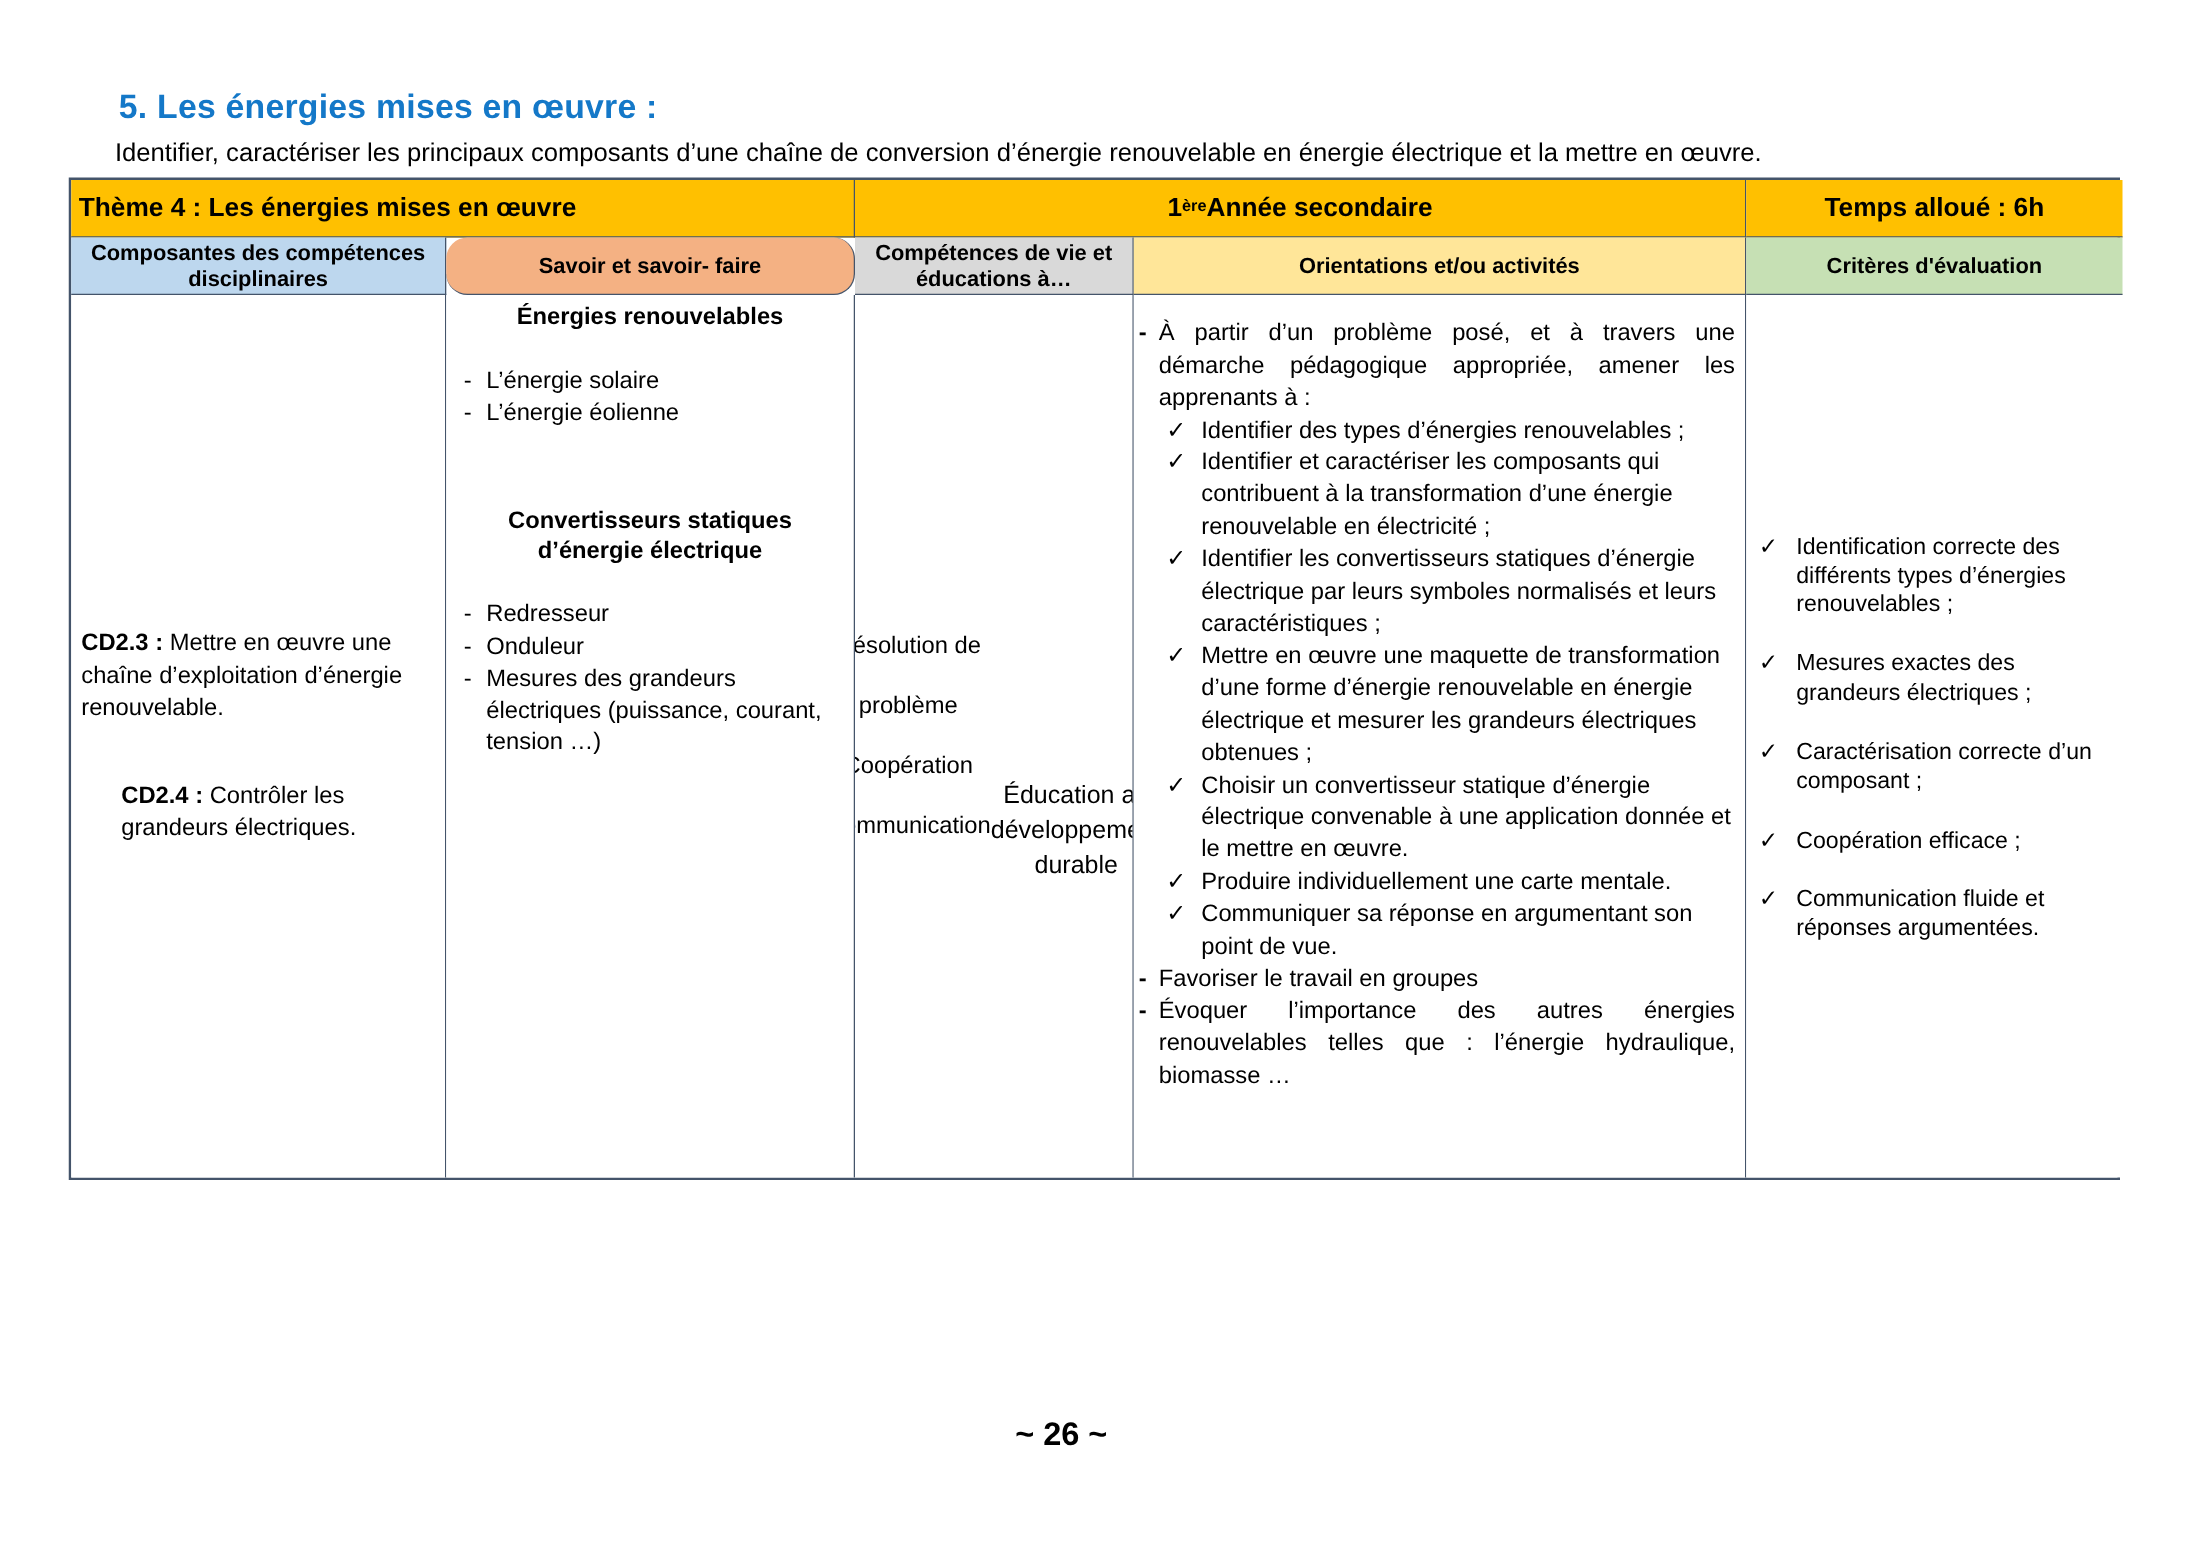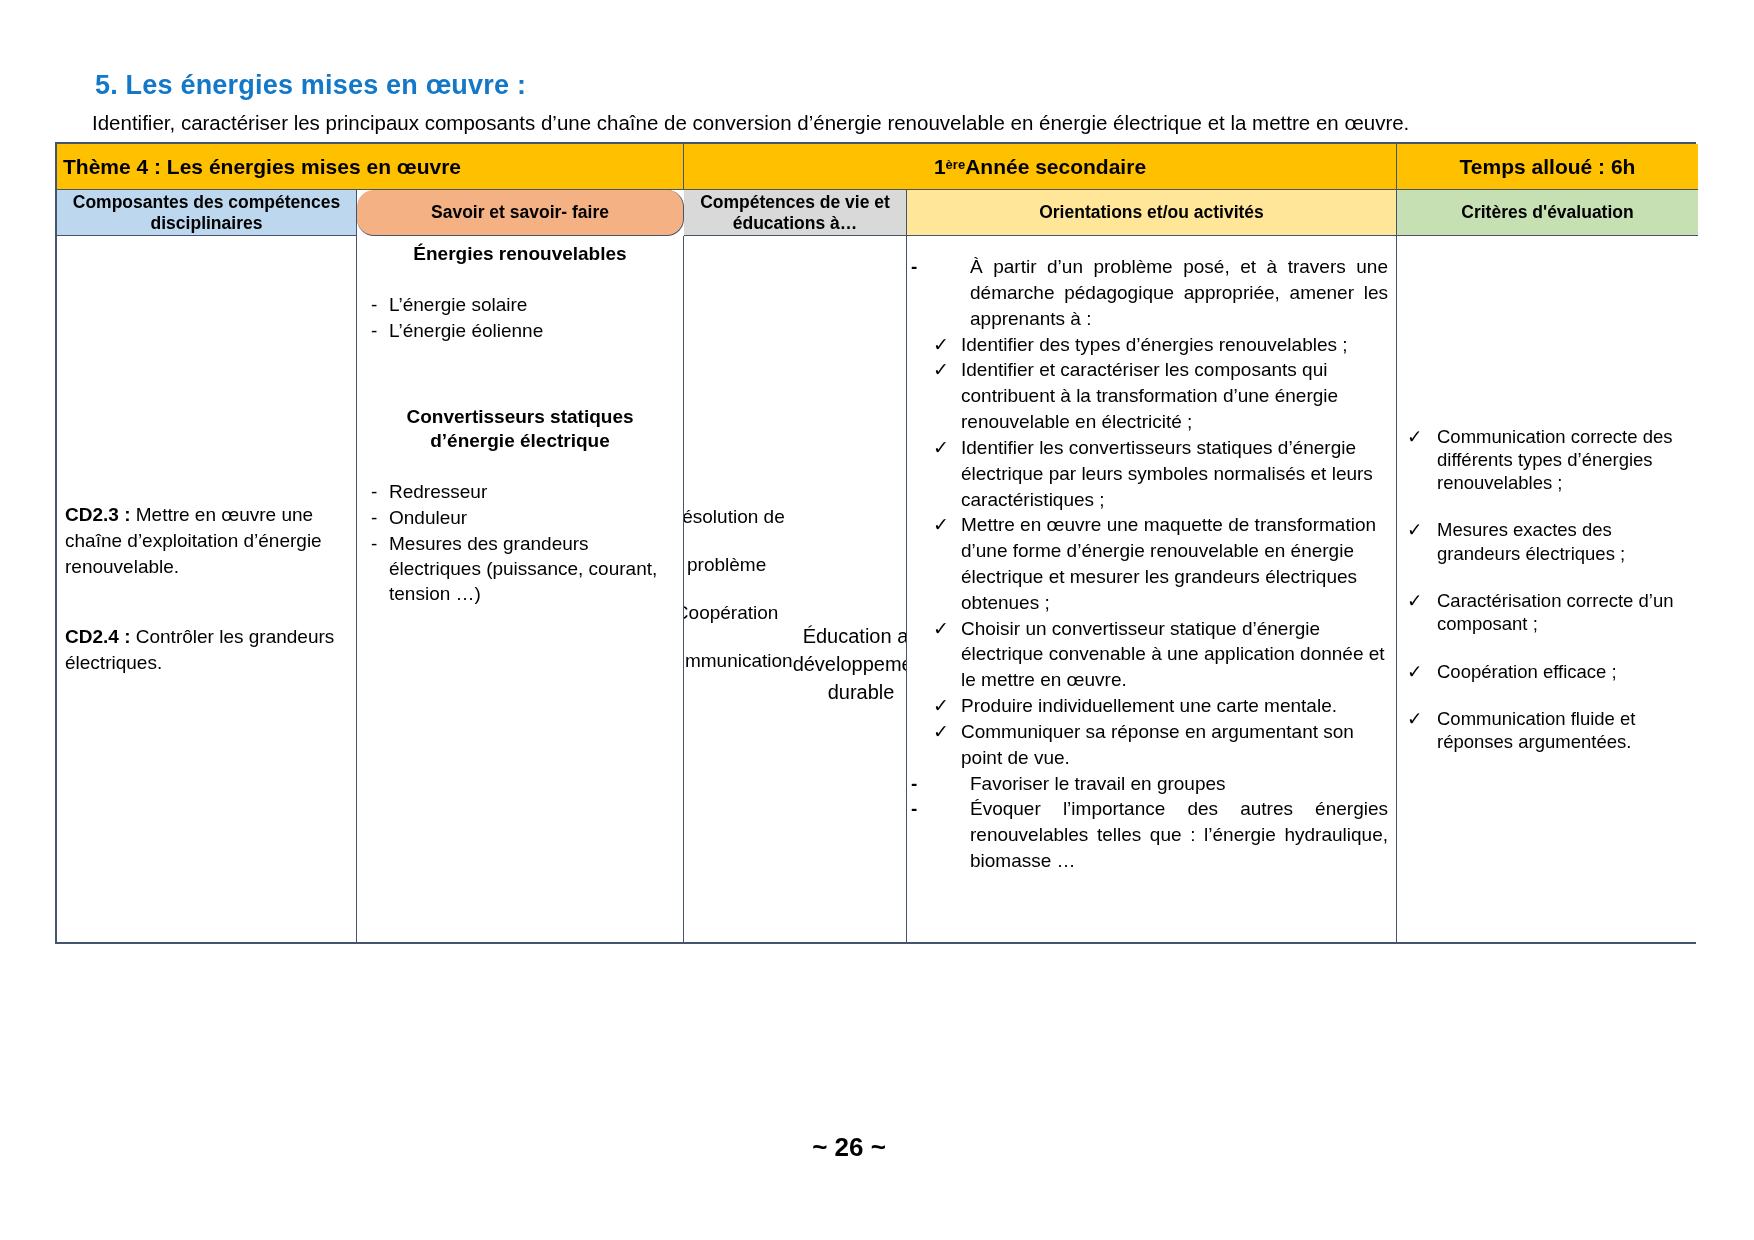--- a/index.html
+++ b/index.html
@@ -64,41 +64,41 @@
   .hdr-c2 { background: #F4B183; border-radius: 17px; }
   .hdr-c3 { background: #D9D9D9; }
   .hdr-c4 { background: #FFE699; }
   .hdr-c5 { background: #C6E0B4; }
 
   
   .body-row { font-size: 19px; line-height: 1.36; background: #ffffff; }
 
   
   .c1-body { display: flex; flex-direction: column; justify-content: center; padding: 6px 8px; }
-  .c1-body .para + .para { margin-top: 44px; }
+  .c1-body .para + .para { margin-top: 44px; margin-left: 32px; }
   .c1-body b { font-weight: bold; }
 
   
   .c2-body { display: flex; flex-direction: column; justify-content: flex-start; padding: 6px 14px; }
   .sec + .sec { margin-top: 62px; }
   .sec-title { font-weight: bold; text-align: center; line-height: 1.25; margin-bottom: 26px; }
   .dl-item { display: flex; }
   .dl-item .m { width: 18px; flex: 0 0 18px; }
   .dl-item .t { flex: 1; line-height: 1.32; }
 
   
   .c3-body { display: flex; justify-content: center; align-items: center; text-align: center; padding: 4px 10px; }
   .vie-group { line-height: 48px; }
   .edu-group { margin-top: 150px; font-size: 20px; line-height: 28px; }
 
   
   .c4-body { padding: 18px 8px 8px 4px; }
   .dash-item { display: flex; }
   .dash-item .m { width: 16px; flex: 0 0 16px; font-weight: bold; }
-  .dash-item .t { flex: 1; margin-left: 43px; }
+  .dash-item .t { flex: 1; }
   .dash-item .t.justify { text-align: justify; }
   .checks { padding-left: 22px; }
   .check-item { display: flex; }
   .check-item .m { width: 28px; flex: 0 0 28px; }
   .check-item .t { flex: 1; }
 
   
   .c5-body { display: flex; flex-direction: column; justify-content: center; padding: 6px 8px 6px 10px; font-size: 18.5px; line-height: 1.26; }
   .c5-body .check-item + .check-item { margin-top: 24px; }
   .c5-body .check-item .m { width: 30px; flex: 0 0 30px; }
@@ -229,21 +229,21 @@
       </div>
       <div class="dash-item">
         <span class="m">-</span>
         <div class="t justify">Évoquer l’importance des autres énergies renouvelables telles que : l’énergie hydraulique, biomasse …</div>
       </div>
     </div>
 
     <div class="cell body-row c5-body last-col">
       <div class="check-item">
         <span class="m">✓</span>
-        <div class="t">Communication correcte des différents types d’énergies renouvelables ;</div>
+        <div class="t">Identification correcte des différents types d’énergies renouvelables ;</div>
       </div>
       <div class="check-item">
         <span class="m">✓</span>
         <div class="t">Mesures exactes des grandeurs électriques ;</div>
       </div>
       <div class="check-item">
         <span class="m">✓</span>
         <div class="t">Caractérisation correcte d’un composant ;</div>
       </div>
       <div class="check-item">

